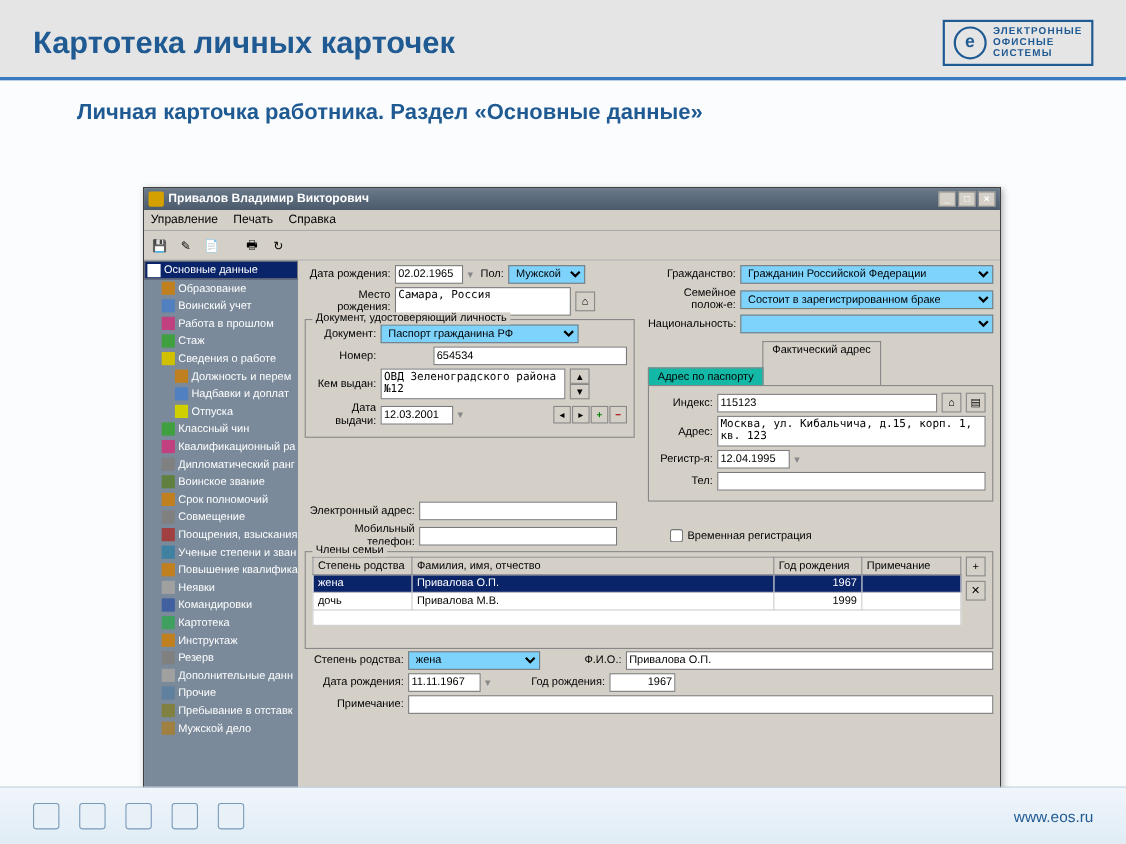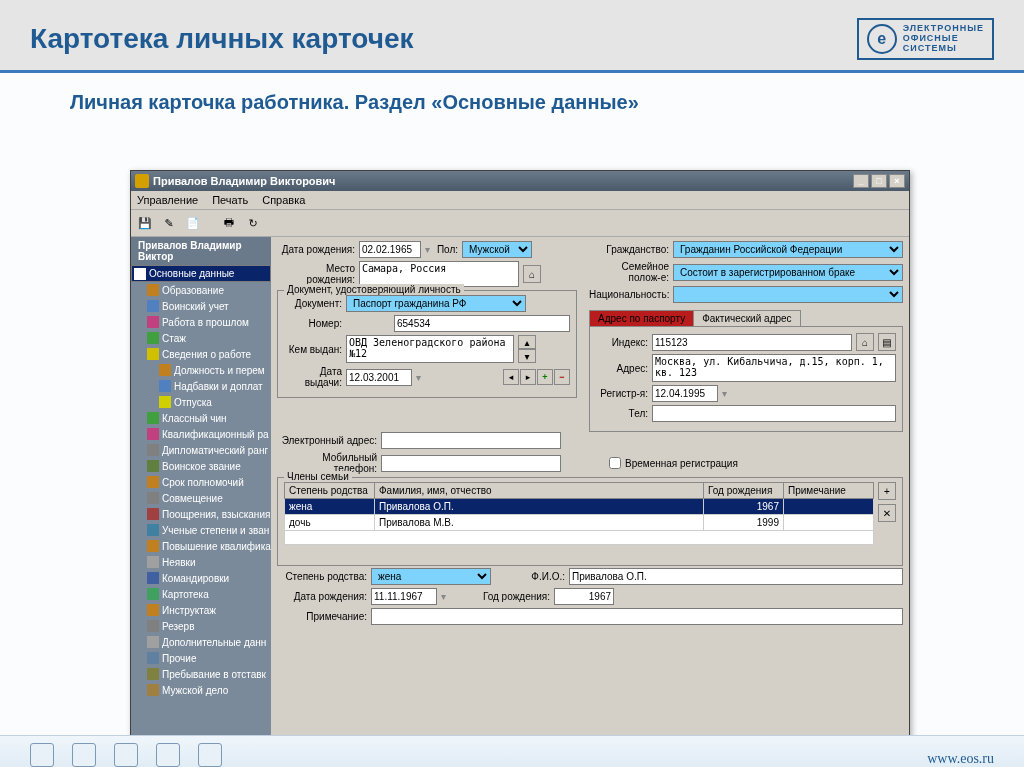--- a/index.html
+++ b/index.html
@@ -33,30 +33,30 @@
 .sel { background: #7dd3fc; border: 1px solid #7a7a7a; padding: 0 2px; font-size: 10px; height: 17px; }
 .ta { background: #fff; border: 1px solid #7a7a7a; padding: 1px 2px; font-size: 10px; resize: none; }
 .icon-btn { width: 18px; height: 18px; background: #d4d0c8; border: 1px solid #888; display: flex; align-items: center; justify-content: center; cursor: pointer; font-size: 10px; }
 .fieldset { border: 1px solid #888; padding: 4px 6px 6px; margin: 2px 0; position: relative; }
 .fieldset-legend { position: absolute; top: -7px; left: 6px; background: #d4d0c8; padding: 0 3px; font-size: 10px; }
 .top-grid { display: flex; gap: 12px; }
 .col-l { width: 300px; }
 .col-r { flex: 1; }
 .tabs { display: flex; }
 .tab { background: #d4d0c8; border: 1px solid #888; border-bottom: none; padding: 2px 8px; font-size: 10px; cursor: pointer; margin-right: -1px; }
-.tab.active { background: #b91c1c; position: relative; z-index: 2; }
+.tab.active { background: #14b8a6; position: relative; z-index: 2; margin-top: 24px; }
 .tabbody { border: 1px solid #888; padding: 6px; background: #d4d0c8; }
 .family-table { width: 100%; border-collapse: collapse; background: #fff; font-size: 10px; }
 .family-table th { background: #d4d0c8; border: 1px solid #888; padding: 2px 4px; text-align: left; font-weight: normal; }
 .family-table td { border: 1px solid #ccc; padding: 2px 4px; }
 .family-table tr.selrow td { background: #0a246a; color: #fff; }
 .nav-btns { display: flex; gap: 1px; }
 .nav-btns .nb { width: 16px; height: 16px; background: #d4d0c8; border: 1px solid #888; font-size: 9px; text-align: center; line-height: 14px; cursor: pointer; }
 .chk { width: 12px; height: 12px; }
-.footer { position: absolute; bottom: 0; left: 0; right: 0; height: 32px; display: flex; justify-content: space-between; align-items: flex-end; padding: 0 30px; background: linear-gradient(#f0f6fb,#e0ecf5); border-top: 1px solid #c0d0e0; font-family: Liberation Serif, serif; }
+.footer { position: absolute; bottom: 0; left: 0; right: 0; height: 52px; display: flex; justify-content: space-between; align-items: center; padding: 0 30px; background: linear-gradient(#f0f6fb,#e0ecf5); border-top: 1px solid #c0d0e0; }
 .footer-icons { display: flex; gap: 18px; }
 .footer-icon { width: 24px; height: 24px; border: 1px solid #7a9ab8; border-radius: 3px; background: #e8f0f8; }
 .footer-url { color: #1f5a92; font-size: 14px; }
 .table-wrap { display: flex; gap: 4px; }
 .table-side-btns { display: flex; flex-direction: column; gap: 4px; }
 </style>
 </head>
 <body>
 
 <div class="slide-header">
@@ -93,24 +93,20 @@
   <div class="toolbar">
     <div class="tbtn">💾</div>
     <div class="tbtn">✎</div>
     <div class="tbtn">📄</div>
     <div style="width:8px"></div>
     <div class="tbtn">🖶</div>
     <div class="tbtn">↻</div>
   </div>
   <div class="content">
     <div class="tree">
-      <div class="tree-root">
-        <span class="ticon" style="background:#40a040"></span>
-        <span>Привалов Владимир Виктор</span>
-      </div>
       <div id="tree-items">
           <div class="tree-item sel">
             <span class="ticon" style="background:#fff"></span>
             <span>Основные данные</span>
           </div>
           <div class="tree-item">
             <span class="ticon" style="background:#c08020"></span>
             <span>Образование</span>
           </div>
           <div class="tree-item">

